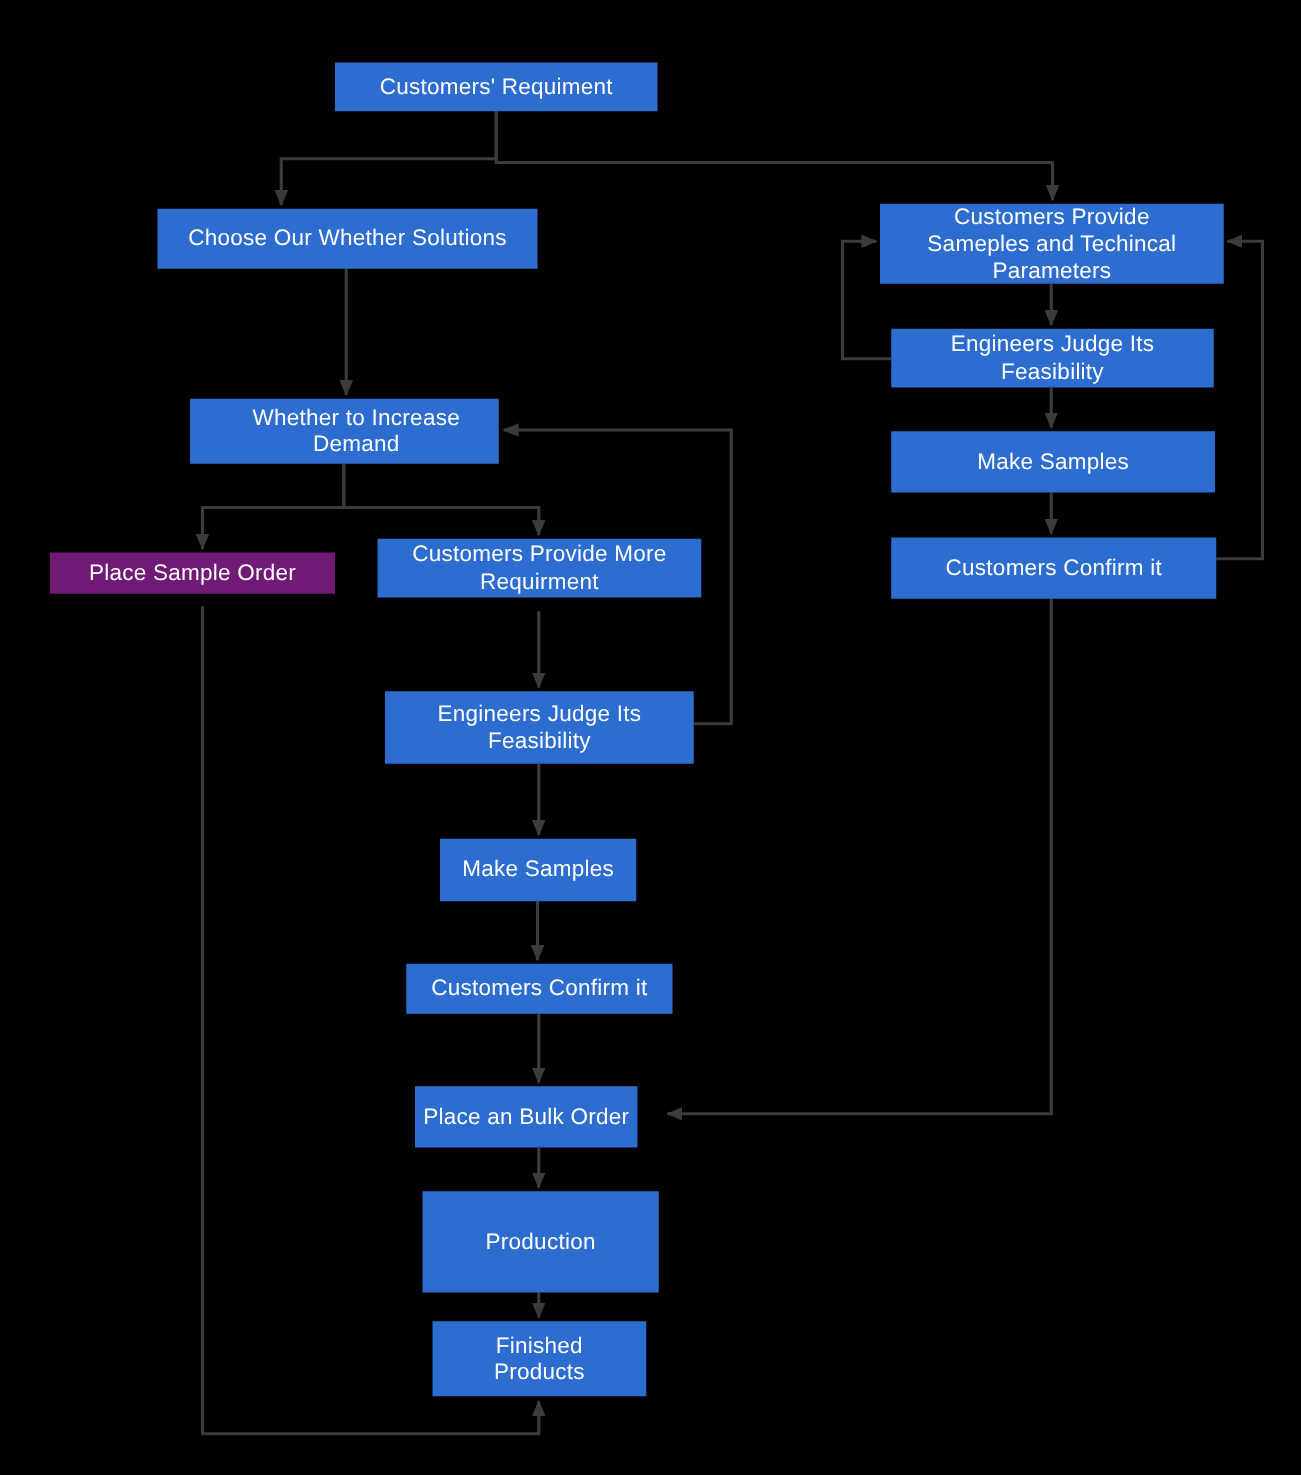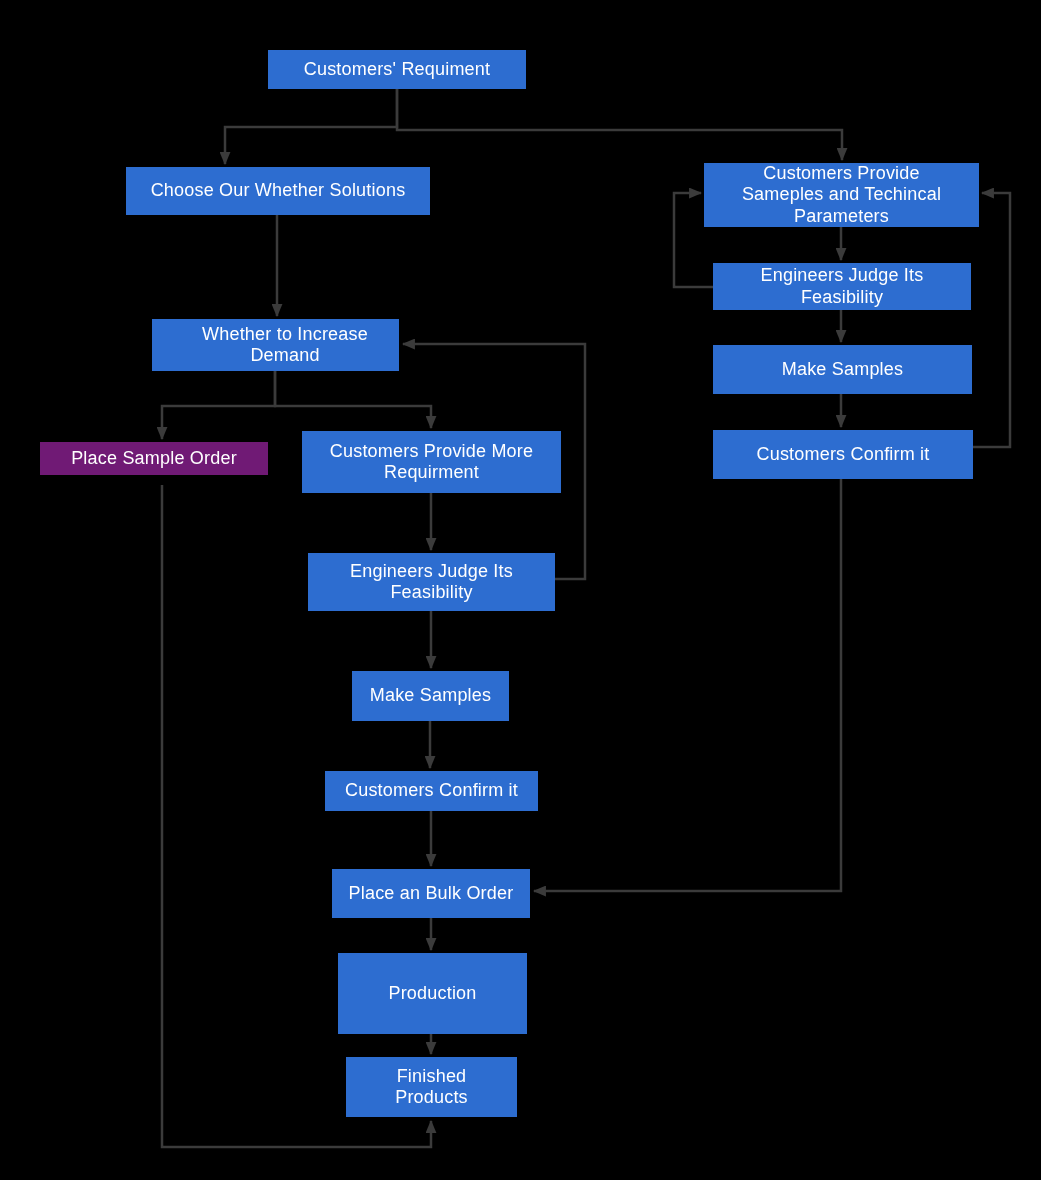--- a/index.html
+++ b/index.html
@@ -73,45 +73,45 @@
       <div class="flow-node" style="left: 126px; top: 167px; width: 304px; height: 48px; background: rgb(45, 109, 208); color: rgb(255, 255, 255);">
         <span class="flow-node-label">Choose Our Whether Solutions</span>
       </div>
       <div class="flow-node" style="left: 152px; top: 319px; width: 247px; height: 52px; background: rgb(45, 109, 208); color: rgb(255, 255, 255); padding-left: 19px;">
         <span class="flow-node-label">Whether to Increase
 Demand</span>
       </div>
       <div class="flow-node" style="left: 40px; top: 442px; width: 228px; height: 33px; background: #701a75; color: rgb(255, 255, 255);">
         <span class="flow-node-label">Place Sample Order</span>
       </div>
-      <div class="flow-node" style="left: 302px; top: 431px; width: 259px; height: 62px; background: rgb(45, 109, 208); color: rgb(255, 255, 255);">
+      <div class="flow-node" style="left: 302px; top: 431px; width: 259px; height: 47px; background: rgb(45, 109, 208); color: rgb(255, 255, 255);">
         <span class="flow-node-label">Customers Provide More
 Requirment</span>
       </div>
       <div class="flow-node" style="left: 308px; top: 553px; width: 247px; height: 58px; background: rgb(45, 109, 208); color: rgb(255, 255, 255);">
         <span class="flow-node-label">Engineers Judge Its
 Feasibility</span>
       </div>
       <div class="flow-node" style="left: 352px; top: 671px; width: 157px; height: 50px; background: rgb(45, 109, 208); color: rgb(255, 255, 255);">
         <span class="flow-node-label">Make Samples</span>
       </div>
       <div class="flow-node" style="left: 325px; top: 771px; width: 213px; height: 40px; background: rgb(45, 109, 208); color: rgb(255, 255, 255);">
         <span class="flow-node-label">Customers Confirm it</span>
       </div>
-      <div class="flow-node" style="left: 332px; top: 869px; width: 198px; height: 49px; background: rgb(45, 109, 208); color: rgb(255, 255, 255);">
+      <div class="flow-node" style="left: 332px; top: 869px; width: 178px; height: 49px; background: rgb(45, 109, 208); color: rgb(255, 255, 255);">
         <span class="flow-node-label">Place an Bulk Order</span>
       </div>
       <div class="flow-node" style="left: 338px; top: 953px; width: 189px; height: 81px; background: rgb(45, 109, 208); color: rgb(255, 255, 255);">
         <span class="flow-node-label">Production</span>
       </div>
       <div class="flow-node" style="left: 346px; top: 1057px; width: 171px; height: 60px; background: rgb(45, 109, 208); color: rgb(255, 255, 255); justify-content: flex-end;">
         <span class="flow-node-label">Finished
 Products</span>
       </div>
-      <div class="flow-node" style="left: 704px; top: 163px; width: 275px; height: 64px; background: rgb(45, 109, 208); color: rgb(255, 255, 255);">
+      <div class="flow-node" style="left: 704px; top: 163px; width: 275px; height: 64px; background: rgb(45, 109, 208); color: rgb(255, 255, 255); align-items: flex-end;">
         <span class="flow-node-label">Customers Provide
 Sameples and Techincal
 Parameters</span>
       </div>
       <div class="flow-node" style="left: 713px; top: 263px; width: 258px; height: 47px; background: rgb(45, 109, 208); color: rgb(255, 255, 255);">
         <span class="flow-node-label">Engineers Judge Its
 Feasibility</span>
       </div>
       <div class="flow-node" style="left: 713px; top: 345px; width: 259px; height: 49px; background: rgb(45, 109, 208); color: rgb(255, 255, 255);">
         <span class="flow-node-label">Make Samples</span>

